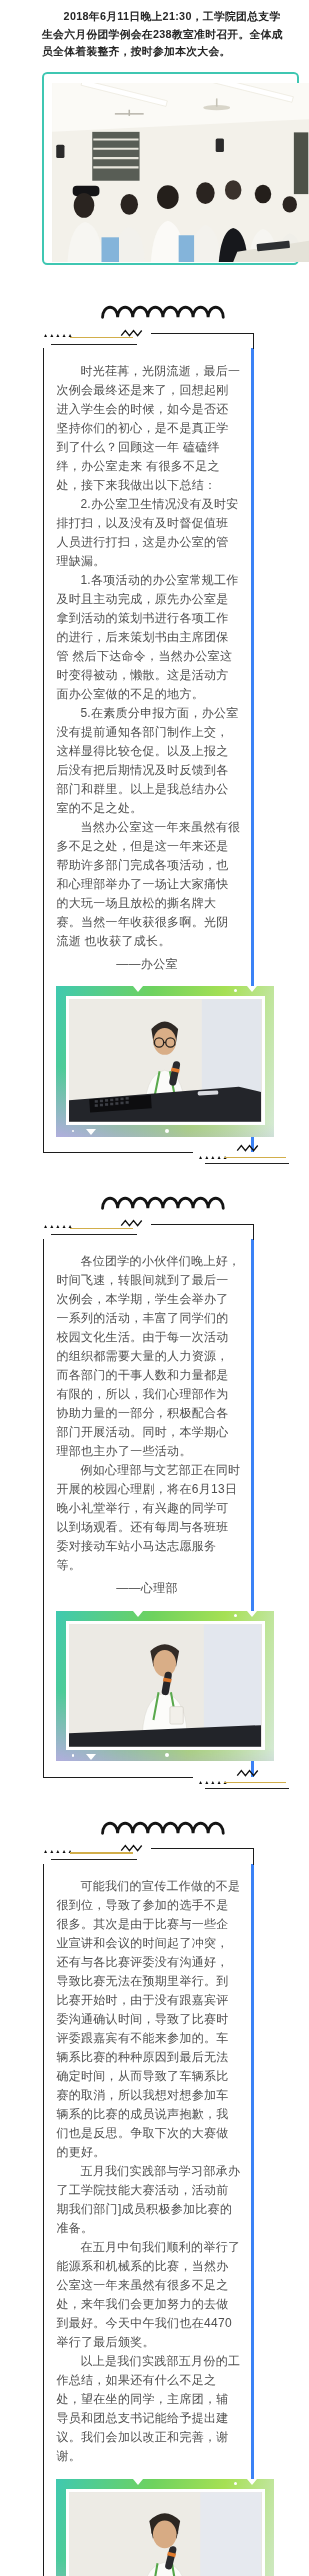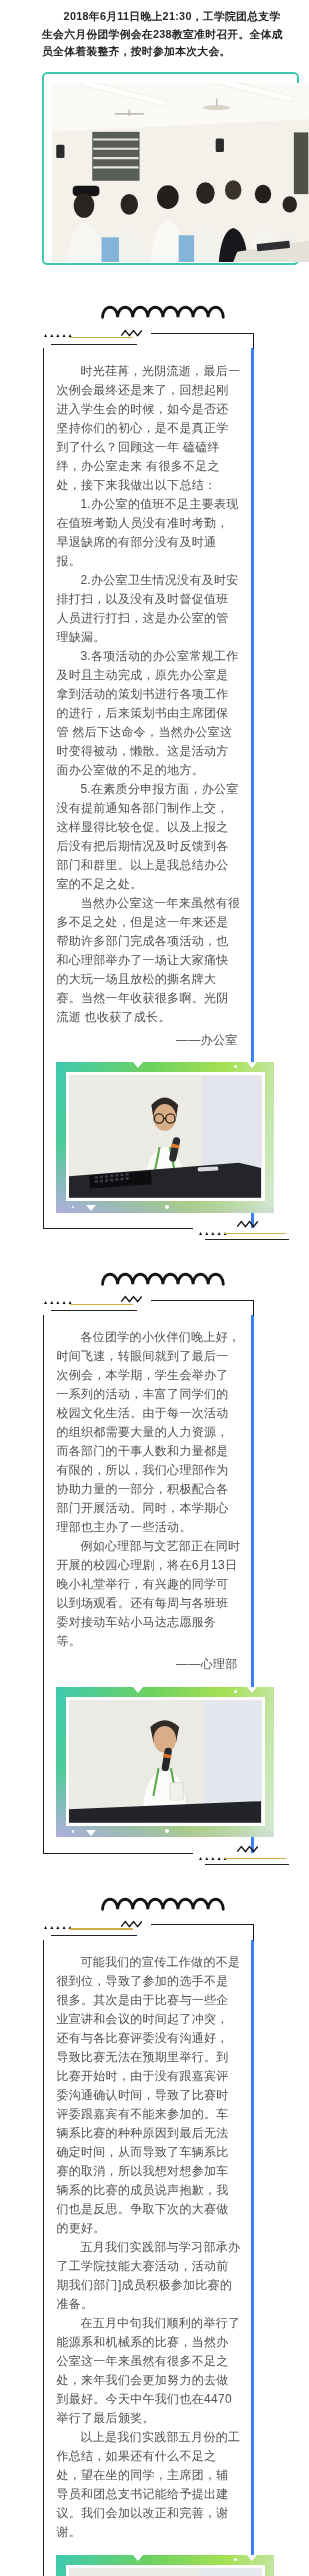--- a/index.html
+++ b/index.html
@@ -29,21 +29,21 @@
   .dtop .tris{position:absolute;left:0;top:4.6px;}
   .dtop .yline{position:absolute;left:27px;top:8.2px;width:63px;height:1.5px;background:#d2ae4a;}
   .dtop .dkline{position:absolute;left:8.2px;top:15px;width:86px;height:1px;background:#222;}
   .dtop .zig{position:absolute;left:77px;top:0;}
   .dtop .topline{position:absolute;left:108px;right:0;top:4.1px;height:1px;background:#1c1c1c;}
   .dtop .rline{position:absolute;right:0;top:4.1px;bottom:-1px;width:1px;background:#1c1c1c;}
 
   .box-body{margin:0 55px 0 14px;border-left:1px solid #1c1c1c;border-right:3px solid #3b82f6;
       padding:13.4px 10.3px 2.1px 12.4px;font-size:12px;line-height:19px;color:#4f4f4f;}
   .box-body p{margin:0;text-indent:2em;letter-spacing:0.3px;}
-  .box-body p.sig{text-align:right;text-indent:0;margin:4.1px 3.1px 3.1px 0;}
+  .box-body p.sig{text-align:center;text-indent:0;margin:4.1px 3.1px 3.1px 0;}
 
   .dbot{height:16.5px;}
   .dbot .botline{position:absolute;left:0;top:0;width:150px;height:1px;background:#1c1c1c;}
   .dbot .tris{position:absolute;left:155px;top:2.6px;}
   .dbot .yline{position:absolute;left:181px;top:4.6px;width:62px;height:1.5px;background:#d2ae4a;}
   .dbot .dkline{position:absolute;left:162px;top:10.8px;width:84px;height:1px;background:#222;}
   .dbot .zig{position:absolute;right:-7.2px;top:-8.2px;}
 
   .tris{font-size:5.2px;letter-spacing:1px;color:#0e0e0e;line-height:5.2px;}
 
@@ -136,23 +136,22 @@
       <span class="yline"></span>
       <span class="dkline"></span>
       <svg class="zig" width="25" height="8.2" viewBox="0 0 48 16">
           <polyline points="2,13 10,3 18,13 26,3 34,13 42,3" fill="none" stroke="#111" stroke-width="2.6"></polyline>
         </svg>
       <span class="topline"></span>
       <span class="rline"></span>
     </div>
     <div class="box-body">
       <p>时光荏苒，光阴流逝，最后一次例会最终还是来了，回想起刚进入学生会的时候，如今是否还坚持你们的初心，是不是真正学到了什么？回顾这一年 磕磕绊绊，办公室走来 有很多不足之处，接下来我做出以下总结：</p>
-      <p>1.办公室的值班不足主要表现在值班考勤人员没有准时考勤，早退缺席的有部分没有及时通报。</p>
       <p>2.办公室卫生情况没有及时安排打扫，以及没有及时督促值班人员进行打扫，这是办公室的管理缺漏。</p>
-      <p>3.各项活动的办公室常规工作及时且主动完成，原先办公室是拿到活动的策划书进行各项工作的进行，后来策划书由主席团保管 然后下达命令，当然办公室这时变得被动，懒散。这是活动方面办公室做的不足的地方。</p>
+      <p>1.各项活动的办公室常规工作及时且主动完成，原先办公室是拿到活动的策划书进行各项工作的进行，后来策划书由主席团保管 然后下达命令，当然办公室这时变得被动，懒散。这是活动方面办公室做的不足的地方。</p>
       <p>5.在素质分申报方面，办公室没有提前通知各部门制作上交，这样显得比较仓促。以及上报之后没有把后期情况及时反馈到各部门和群里。以上是我总结办公室的不足之处。</p>
       <p>当然办公室这一年来虽然有很多不足之处，但是这一年来还是帮助许多部门完成各项活动，也和心理部举办了一场让大家痛快的大玩一场且放松的撕名牌大赛。当然一年收获很多啊。光阴流逝 也收获了成长。</p>
       <p class="sig">——办公室</p>
 
       <div class="gframe">
         <span class="torn torn1"></span>
         <span class="torn torn2"></span>
         <span class="gdot gdot-tr"></span>
         <div class="gphoto">
           <svg width="192" height="123" viewBox="0 0 373 238">

